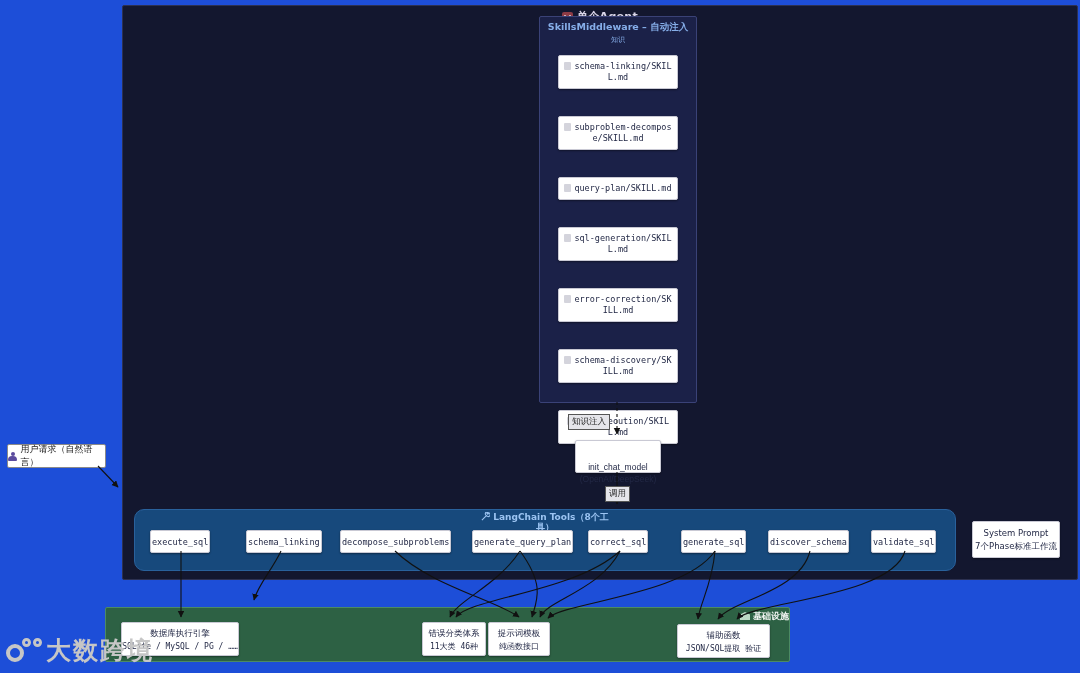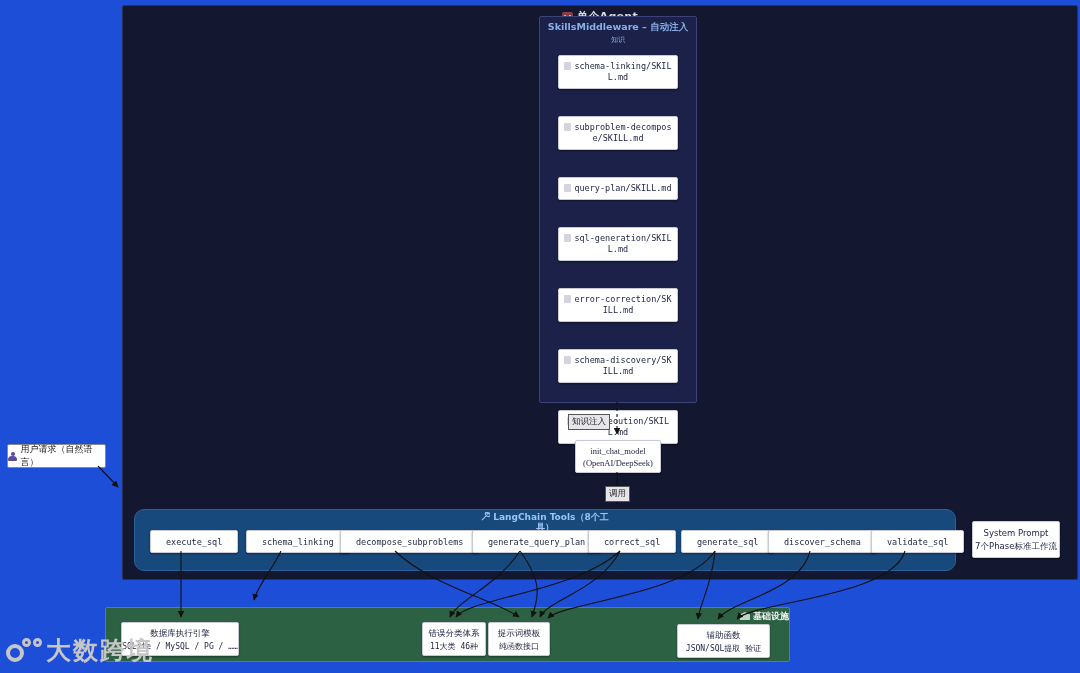--- a/index.html
+++ b/index.html
@@ -26,36 +26,36 @@
   .skill-card { background:#ffffff; border:1px solid #c9c9d4; border-radius:2px;
                 box-shadow:0 1px 2px rgba(0,0,0,.4); width:120px; padding:5px 4px;
                 text-align:center; color:#232946; font-family:"DejaVu Sans Mono","Liberation Mono",monospace;
                 font-size:8.5px; line-height:11px; word-break:break-all; }
   .doc-icon { display:inline-block; width:7px; height:8px; background:#d4d4dc; border-radius:1px;
               margin-right:3px; vertical-align:-1px; }
 
   
   .node-card { position:absolute; background:#ffffff; border:1px solid #c9c9d4; border-radius:2px;
                box-shadow:0 1px 2px rgba(0,0,0,.4); text-align:center; color:#232946; }
-  .model-box { left:452px; top:434px; width:86px; height:33px; padding-top:4px;
-               font-family:Liberation Serif, serif; font-size:8.5px; line-height:12px; }
+  .model-box { left:452px; top:434px; width:86px; height:33px; padding-top:20px;
+               font-family:Liberation Sans, sans-serif; font-size:8.5px; line-height:12px; }
   .edge-chip { position:absolute; background:#e5e5ea; border:1px solid #555; color:#222;
                font-size:8.5px; padding:1px 3px; z-index:10; }
   .chip-inject { left:445px; top:408px; }
   .chip-call   { left:482px; top:480px; }
 
   
   .tools-bar { position:absolute; left:11px; top:503px; width:822px; height:62px;
                background:#17497c; border:1px solid #29619c; border-radius:10px; }
   .tools-title { text-align:center; color:#9cc4f2; font-weight:bold; font-size:9px; margin-top:2px; line-height:10px; }
   .wrench-icon { display:inline-block; width:9px; height:9px; vertical-align:-1px; margin-right:3px; }
   .tool-box { position:absolute; top:20px; height:23px; background:#ffffff; border:1px solid #c9c9d4;
               border-radius:2px; box-shadow:0 1px 2px rgba(0,0,0,.4); color:#232946;
               font-family:"DejaVu Sans Mono","Liberation Mono",monospace; font-size:8.5px;
-              display:flex; align-items:center; justify-content:center; padding:0 15px; white-space:nowrap; }
+              display:flex; align-items:center; justify-content:center; padding:0 1px; white-space:nowrap; }
   .t0{left:15px;} .t1{left:111px;} .t2{left:205px;} .t3{left:337px;}
   .t4{left:453px;} .t5{left:546px;} .t6{left:633px;} .t7{left:736px;}
 
   .sysprompt-box { left:849px; top:515px; width:88px; height:37px; padding-top:5px;
                    font-size:8.5px; line-height:13px; }
 
   
   .user-box { position:absolute; left:7px; top:444px; width:99px; height:24px;
               background:#ffffff; border:1px solid #8a8a8a; border-radius:2px;
               display:flex; align-items:center; justify-content:center; gap:4px;

